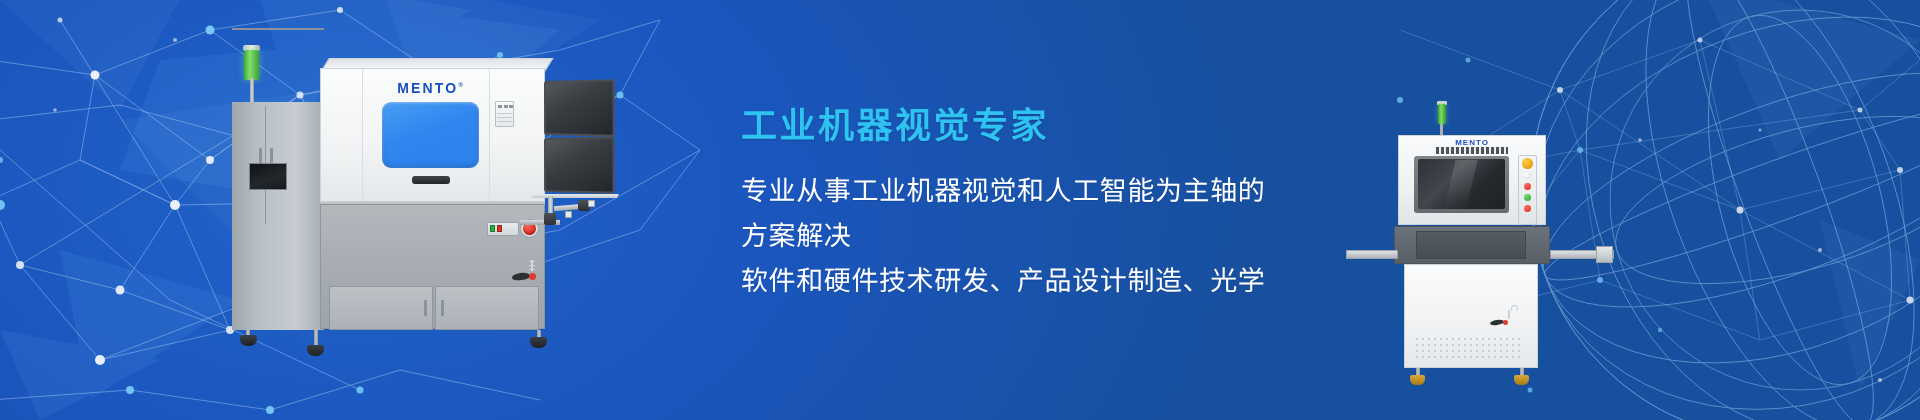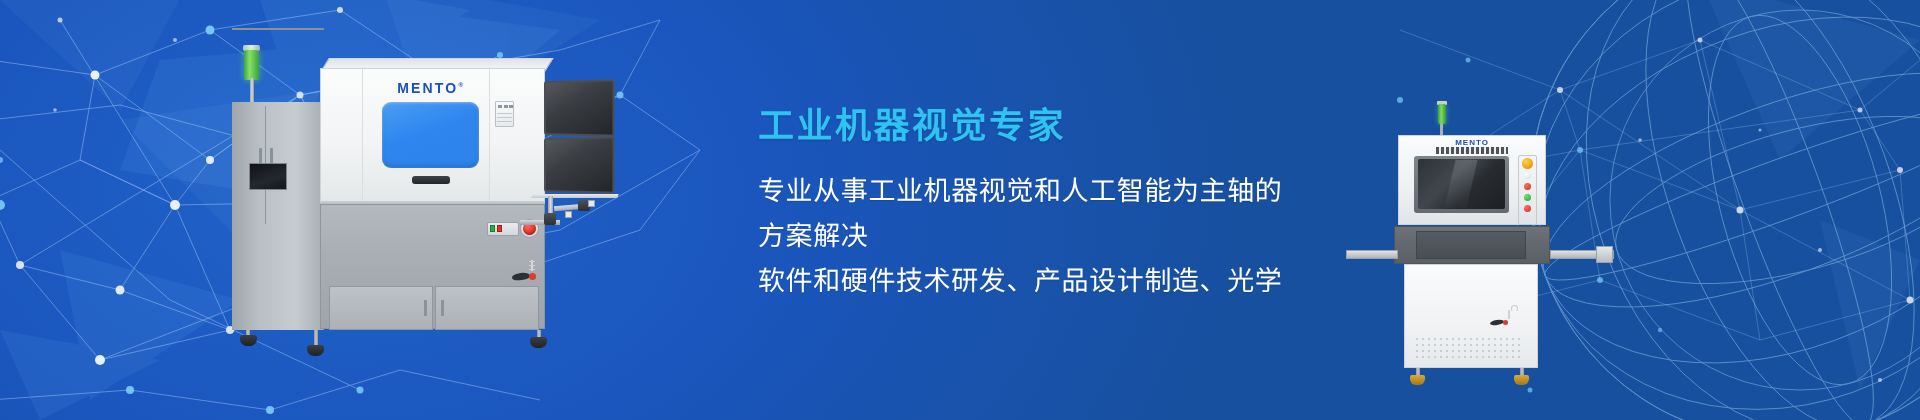--- a/index.html
+++ b/index.html
@@ -22,21 +22,21 @@
 
   
   .bg-layer { position:absolute; inset:0; pointer-events:none; }
   #bg-polys  { opacity:.55; }
   #bg-net    { opacity:.95; }
   #bg-globe  { opacity:.85; }
 
   
   #text-block {
     position:absolute;
-    left:758px; top:108px;
+    left:741px; top:108px;
     width:470px;
   }
   #headline {
     color:#2fc3f2;
     font-size:36px;
     font-weight:bold;
     letter-spacing:2.5px;
     line-height:1.0;
     margin-bottom:25px;
     text-shadow:0 1px 2px rgba(0,0,0,.18);

